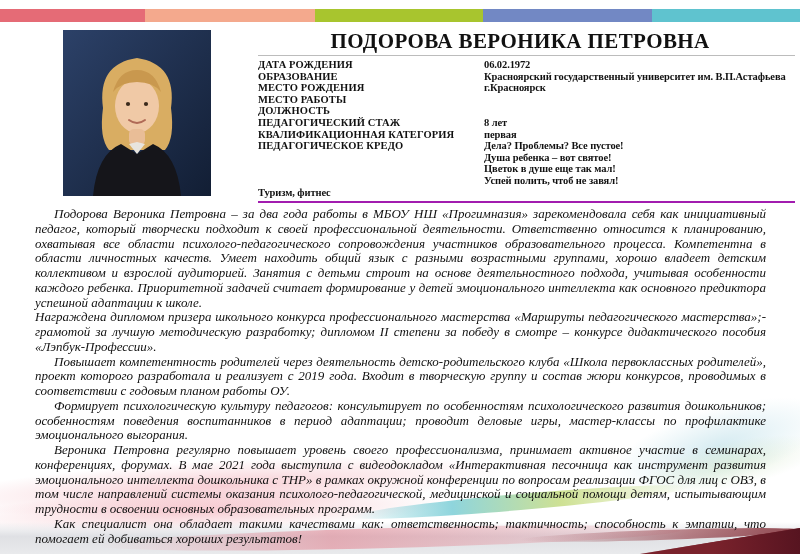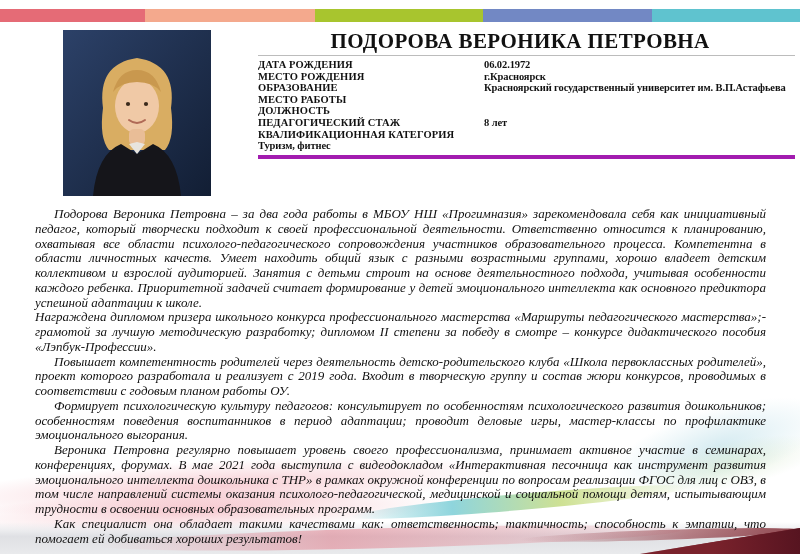--- a/index.html
+++ b/index.html
@@ -15,21 +15,21 @@
   .seg1{width:145px;} .seg2{width:170px;} .seg3{width:168px;} .seg4{width:169px;} .seg5{width:148px;}
   
   .photo{position:absolute;left:63px;top:30px;width:148px;height:166px;z-index:2;
          box-shadow:0 0 0 1px #2a2f3a inset;}
   .photo svg{display:block;width:100%;height:100%;}
   
   .title{position:absolute;left:240px;top:29px;width:560px;text-align:center;
          font-size:21px;font-weight:bold;letter-spacing:.4px;z-index:2;}
   
   .info{position:absolute;left:258px;top:55px;width:537px;z-index:2;
-        border-top:1px solid #bcbcbc;border-bottom:4px solid #a21caf;
+        border-top:1px solid #bcbcbc;border-bottom:2px solid #a21caf;
         padding:3px 0 3px 0;font-size:10.5px;font-weight:bold;line-height:11.6px;}
   .info .row{display:flex;align-items:flex-start;}
   .info .label{width:226px;flex:0 0 226px;letter-spacing:.1px;}
   .info .value{flex:1;white-space:pre-line;letter-spacing:-.1px;}
   
   .bio{position:absolute;left:35px;top:207px;width:731px;z-index:2;
        font-size:13px;line-height:14.75px;font-style:italic;font-weight:normal;
        text-align:justify;}
   .bio p{margin:0;text-indent:19px;}
   .bio p.no-indent{text-indent:0;}
@@ -104,39 +104,47 @@
 </div>
 
 <div class="title">ПОДОРОВА ВЕРОНИКА ПЕТРОВНА</div>
 
 <div class="info">
   <div class="row">
     <div class="label">ДАТА РОЖДЕНИЯ</div>
     <div class="value">06.02.1972</div>
   </div>
   <div class="row">
+    <div class="label">ОБРАЗОВАНИЕ</div>
+    <div class="value">Красноярский государственный университет им. В.П.Астафьева</div>
+  </div>
+  <div class="row">
     <div class="label">МЕСТО РОЖДЕНИЯ</div>
     <div class="value">г.Красноярск</div>
-  </div>
-  <div class="row">
-    <div class="label">ОБРАЗОВАНИЕ</div>
-    <div class="value">Красноярский государственный университет им. В.П.Астафьева</div>
   </div>
   <div class="row">
     <div class="label">МЕСТО РАБОТЫ</div>
   </div>
   <div class="row">
     <div class="label">ДОЛЖНОСТЬ</div>
   </div>
   <div class="row">
     <div class="label">ПЕДАГОГИЧЕСКИЙ СТАЖ</div>
     <div class="value">8 лет</div>
   </div>
   <div class="row">
     <div class="label">КВАЛИФИКАЦИОННАЯ КАТЕГОРИЯ</div>
+    <div class="value">первая</div>
+  </div>
+  <div class="row">
+    <div class="label">ПЕДАГОГИЧЕСКОЕ КРЕДО</div>
+    <div class="value">Дела? Проблемы? Все пустое!
+Душа ребенка – вот святое!
+Цветок в душе еще так мал!
+Успей полить, чтоб не завял!</div>
   </div>
   <div class="row">
     <div class="value">Туризм, фитнес</div>
   </div>
 </div>
 
 <div class="bio">
   <p>Подорова Вероника Петровна – за два года работы в МБОУ НШ «Прогимназия» зарекомендовала себя как инициативный педагог, который творчески подходит к своей профессиональной деятельности. Ответственно относится к планированию, охватывая все области психолого-педагогического сопровождения участников образовательного процесса. Компетентна в области личностных качеств. Умеет находить общий язык с разными возрастными группами, хорошо владеет детским коллективом и взрослой аудиторией. Занятия с детьми строит на основе деятельностного подхода, учитывая особенности каждого ребенка. Приоритетной задачей считает формирование у детей эмоционального интеллекта как основного предиктора успешной адаптации к школе.</p>
   <p class="no-indent">Награждена  дипломом призера школьного конкурса профессионального мастерства «Маршруты педагогического мастерства»;- грамотой за лучшую методическую разработку;  дипломом II степени за победу в смотре – конкурсе дидактического пособия «Лэпбук-Профессии».</p>
   <p>Повышает компетентность родителей через деятельность детско-родительского клуба «Школа первоклассных родителей», проект которого разработала и реализует с 2019 года. Входит в творческую группу и состав жюри конкурсов, проводимых в соответствии с годовым планом работы ОУ.</p>

